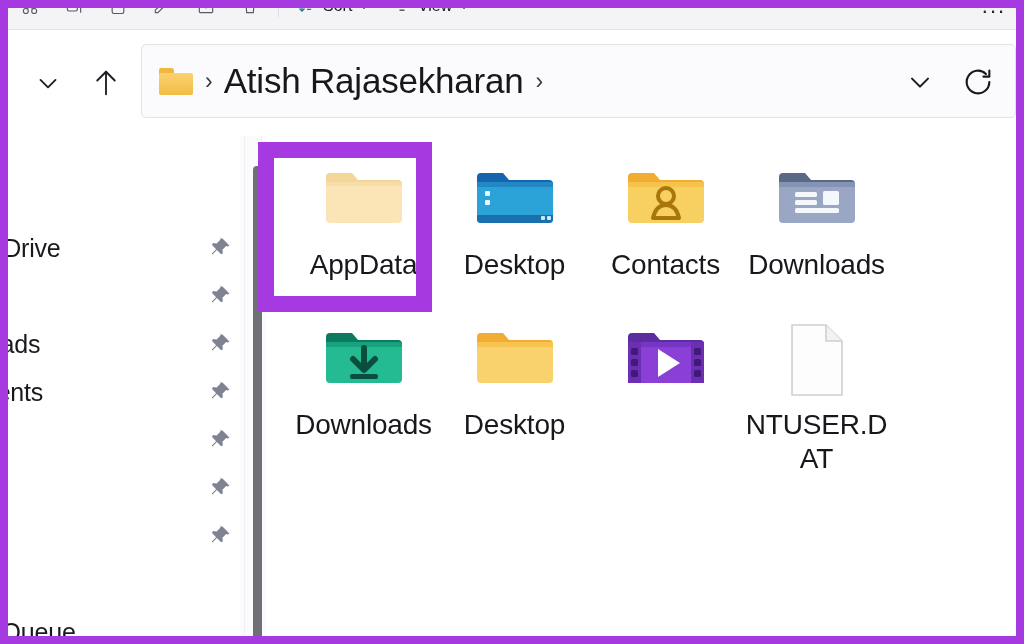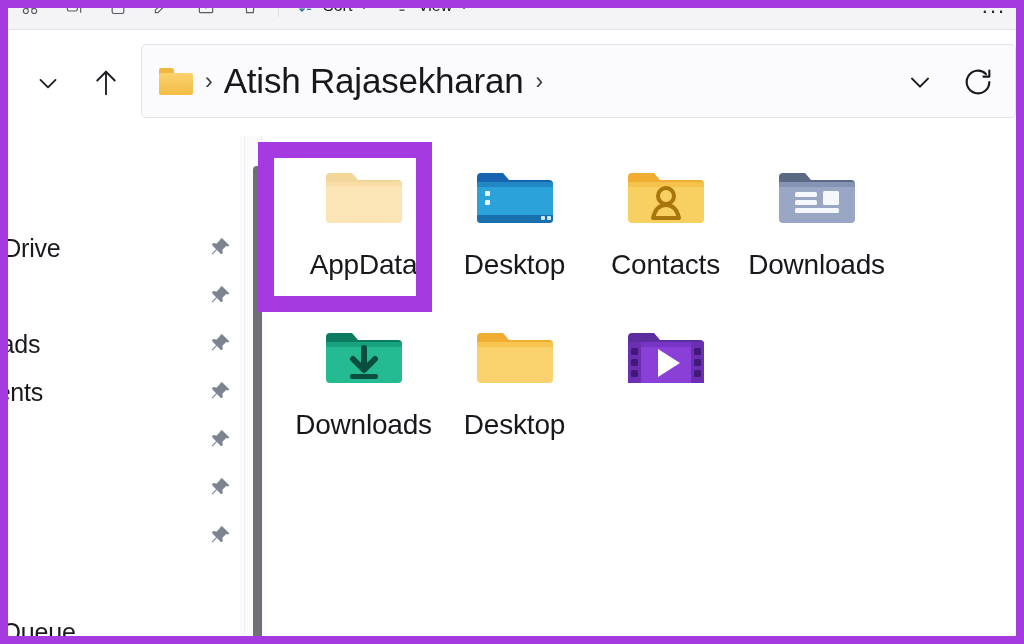--- a/index.html
+++ b/index.html
@@ -465,19 +465,28 @@
               <rect x="7" y="34" width="7" height="7" rx="1.5" fill="#3f1b77"></rect>
               <rect x="7" y="45" width="7" height="7" rx="1.5" fill="#3f1b77"></rect>
               <rect x="70" y="23" width="7" height="7" rx="1.5" fill="#3f1b77"></rect>
               <rect x="70" y="34" width="7" height="7" rx="1.5" fill="#3f1b77"></rect>
               <rect x="70" y="45" width="7" height="7" rx="1.5" fill="#3f1b77"></rect>
               <path d="M34 24l22 14-22 14z" fill="#ffffff"></path>
             </svg>
           </div>
         </div>
 
+        <div class="tile">
+          <div class="icon-wrap">
+            <svg width="62" height="76" viewBox="0 0 62 76">
+              <path d="M6 3h34l16 16v54H6z" fill="#fdfdfd" stroke="#cfcfd4" stroke-width="1.6" stroke-linejoin="round"></path>
+              <path d="M40 3v16h16" fill="#f2f2f5" stroke="#cfcfd4" stroke-width="1.6" stroke-linejoin="round"></path>
+            </svg>
+          </div>
+          <div class="name">NTUSER.DAT</div>
+        </div>
 
       </div>
 
       <div class="hl-box" style="left:-8px;top:6px;width:174px;height:170px;"></div>
     </div>
   </div>
 </div>
 
 </body></html>

